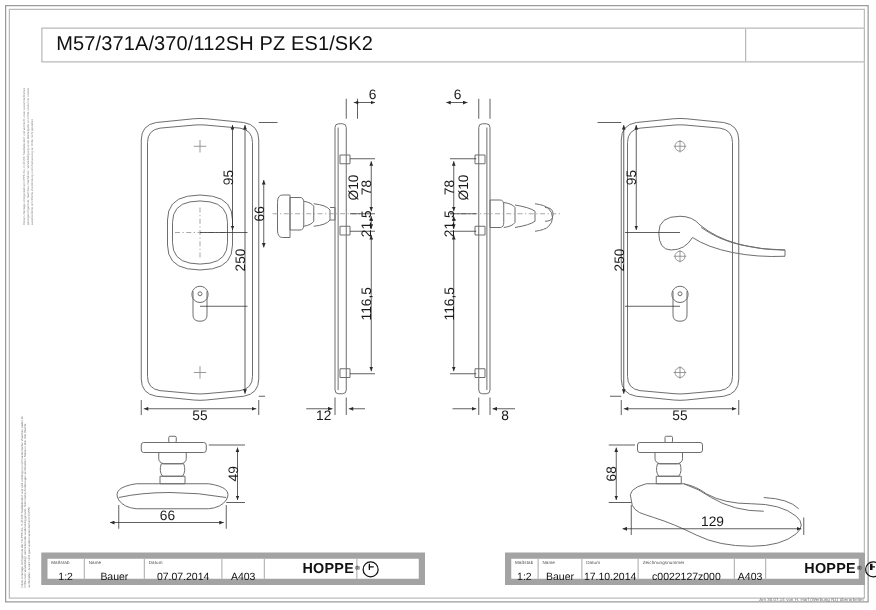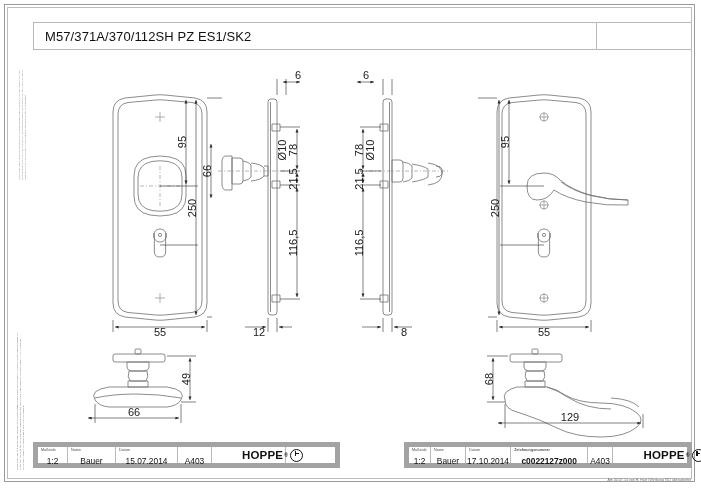--- a/index.html
+++ b/index.html
@@ -4,21 +4,21 @@
 <style>
   html,body{margin:0;padding:0;background:#ffffff;}
   body{width:701px;height:488px;font-family:"Liberation Sans",sans-serif;color:#1a1a1a;overflow:hidden;}
   #sheet{position:relative;width:701px;height:488px;background:#fff;}
   .frame{position:absolute;left:4px;top:4px;width:691px;height:478px;border:1px solid #9a9a9a;box-sizing:border-box;}
   .frame2{position:absolute;left:7px;top:7px;width:685px;height:472px;border:1px solid #bcbcbc;box-sizing:border-box;}
 
   
   .titlebar{position:absolute;left:33px;top:22px;width:659px;height:28px;border:1px solid #b9b9b9;box-sizing:border-box;background:#fff;}
   .titlebar .cellA{position:absolute;left:0;top:0;width:563px;height:100%;border-right:1px solid #b9b9b9;box-sizing:border-box;display:flex;align-items:center;}
-  .titlebar .cellA span{padding-left:11px;font-size:13px;letter-spacing:.1px;color:#111;}
+  .titlebar .cellA span{padding-left:11px;font-size:16px;letter-spacing:.1px;color:#111;}
   .titlebar .cellB{position:absolute;right:0;top:0;width:95px;height:100%;}
 
   
   .vtext{position:absolute;transform-origin:left top;transform:rotate(-90deg);white-space:nowrap;
          font-size:2.4px;line-height:3.1px;color:#8c8c8c;font-family:"Liberation Sans",sans-serif;}
   .vtext.blk{color:#7a7a7a;}
   .vwrap{position:absolute;width:150px;}
 
   
   svg.draw{position:absolute;left:0;top:0;width:701px;height:488px;}
@@ -28,21 +28,21 @@
   .tbL{left:33px;width:307px;bottom:20px;}
   .tbR{left:404px;width:288px;bottom:20px;}
   .tb .c{position:relative;border-right:1px solid #b9b9b9;box-sizing:border-box;height:100%;}
   .tb .c:last-child{border-right:none;}
   .tb .lbl{position:absolute;left:3px;top:1px;font-size:3.6px;color:#4a4a4a;letter-spacing:.1px;}
   .tb .val{position:absolute;left:0;right:0;top:9px;text-align:center;font-size:8.4px;color:#111;}
   .c-scale{width:30px;}
   .c-name{width:48px;}
   .c-date{width:62px;}
   .c-dwg{width:100px;}
-  .c-dwgR{width:106px;font-weight:bold;}
+  .c-dwgR{width:106px;}
   .c-code{width:34px;}
   .c-logo{width:74px;display:flex;align-items:center;justify-content:center;}
   .c-blank{flex:1;}
   .logo{display:flex;align-items:center;gap:2px;font-weight:bold;font-size:11.5px;letter-spacing:.2px;color:#111;margin-left:48px;}
   .logo .sup{font-size:5px;vertical-align:super;margin-left:-1px;}
   .emb{width:11px;height:11px;border:1.4px solid #111;border-radius:50%;position:relative;display:inline-block;}
   .emb:before{content:"";position:absolute;left:3.6px;top:1.4px;width:1.6px;height:5.6px;background:#111;}
   .emb:after{content:"";position:absolute;left:3.6px;top:3.4px;width:4.2px;height:1.5px;background:#111;}
 
   .footnote{position:absolute;right:10px;bottom:6px;font-size:3.5px;color:#6d6d6d;letter-spacing:.05px;}
@@ -324,21 +324,21 @@
     <div class="c c-scale">
       <div class="lbl">Maßstab</div>
       <div class="val">1:2</div>
     </div>
     <div class="c c-name">
       <div class="lbl">Name</div>
       <div class="val">Bauer</div>
     </div>
     <div class="c c-date">
       <div class="lbl">Datum</div>
-      <div class="val">15.07.2014</div>
+      <div class="val">07.07.2014</div>
     </div>
     <div class="c c-code">
       <div class="val">A403</div>
     </div>
     <div class="c c-logo">
       <div class="logo">
         <span>HOPPE</span>
           <span class="sup">®</span>
         <span class="emb"></span>
       </div>

